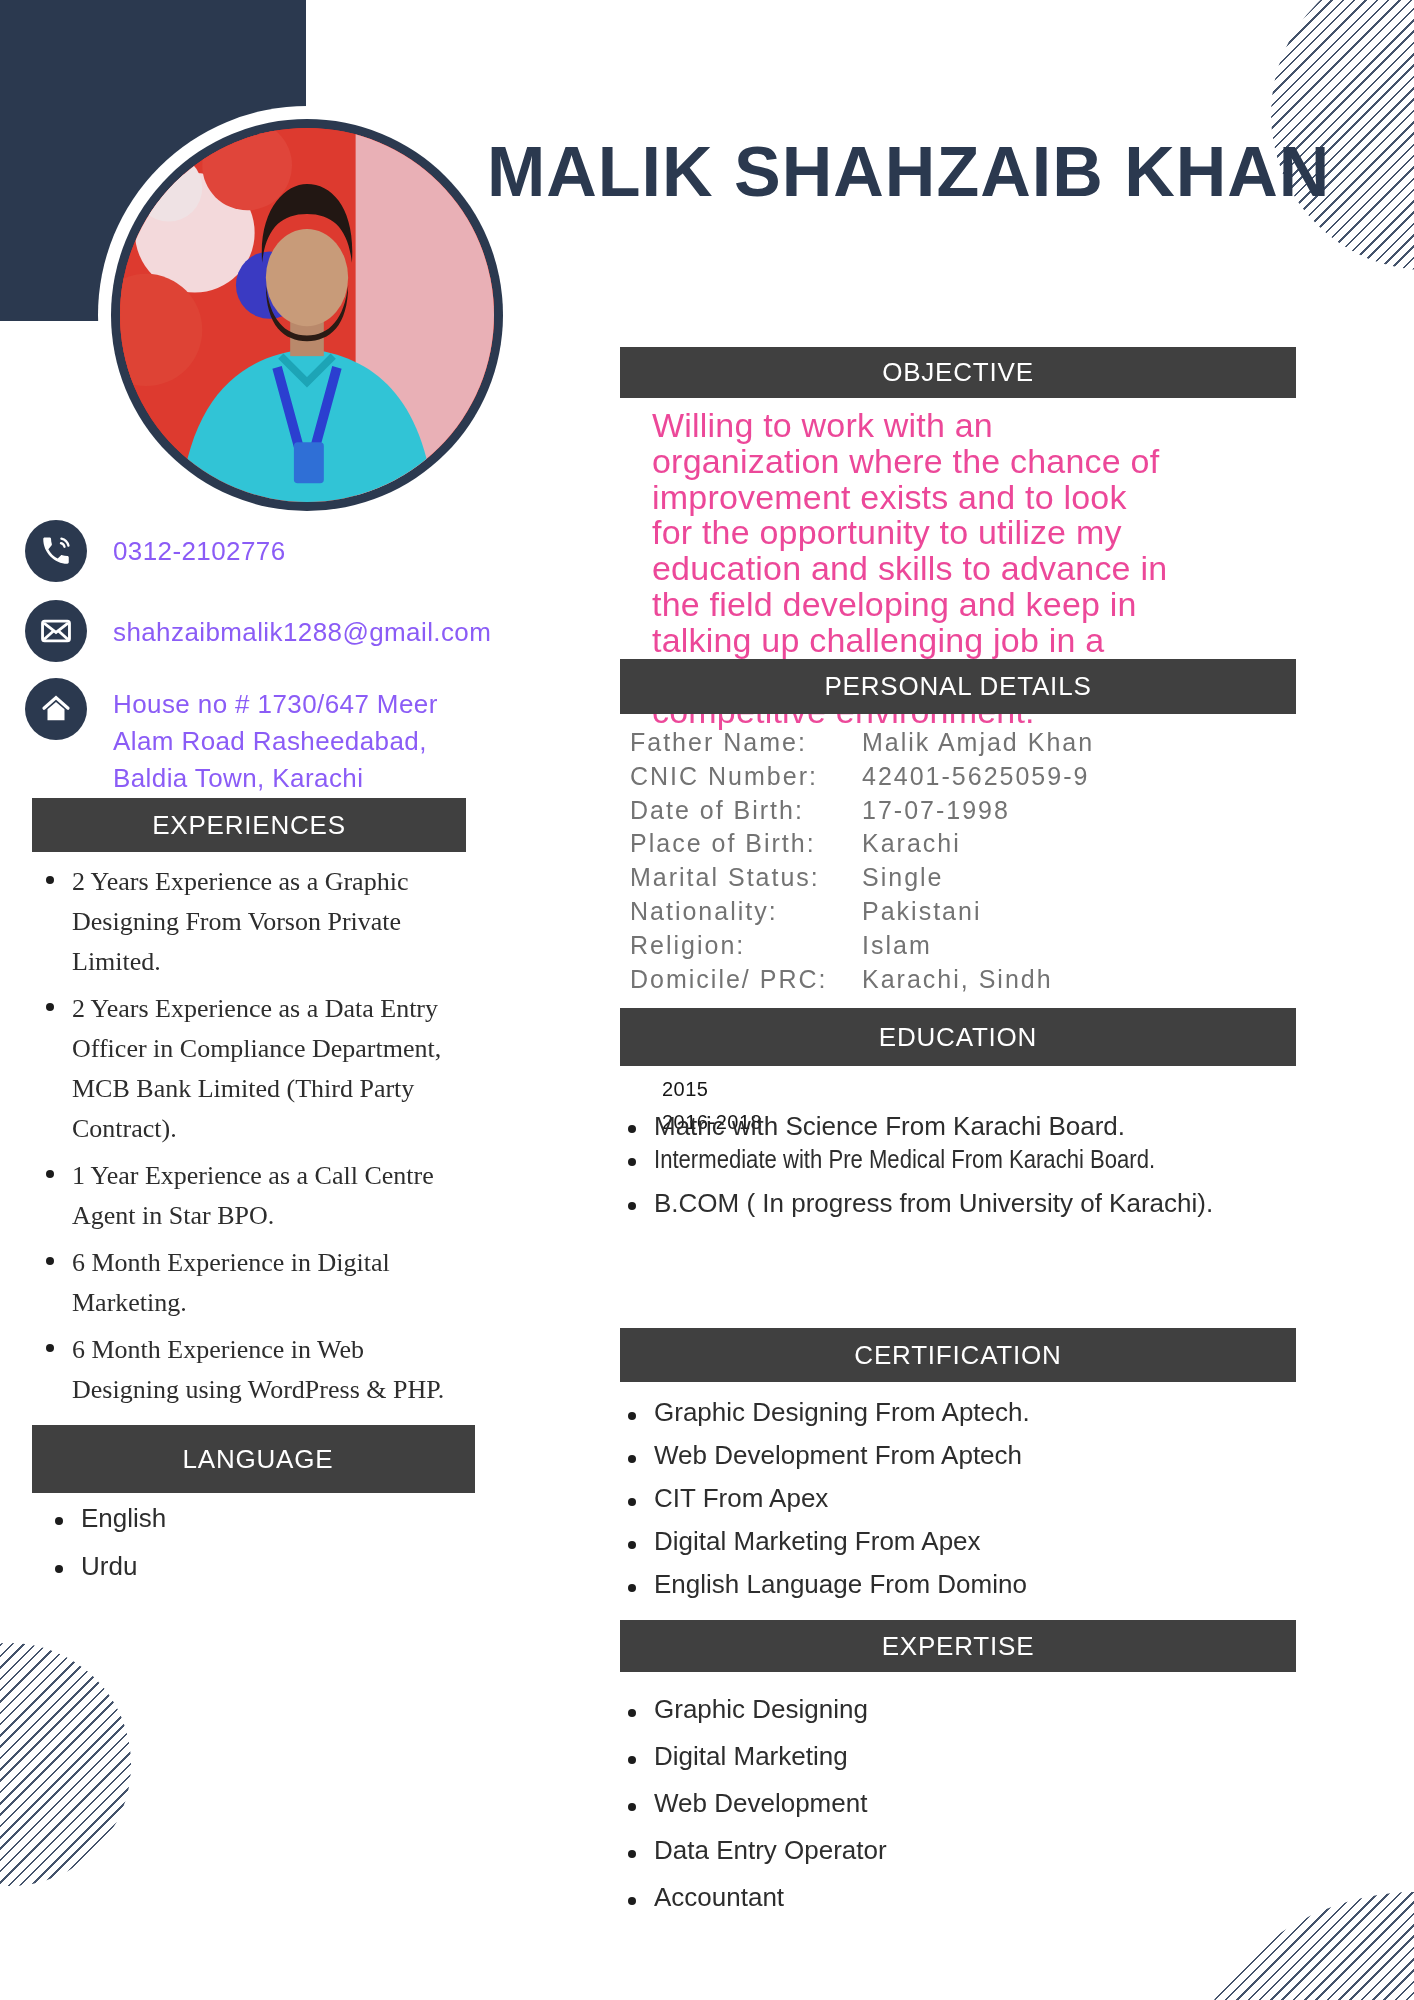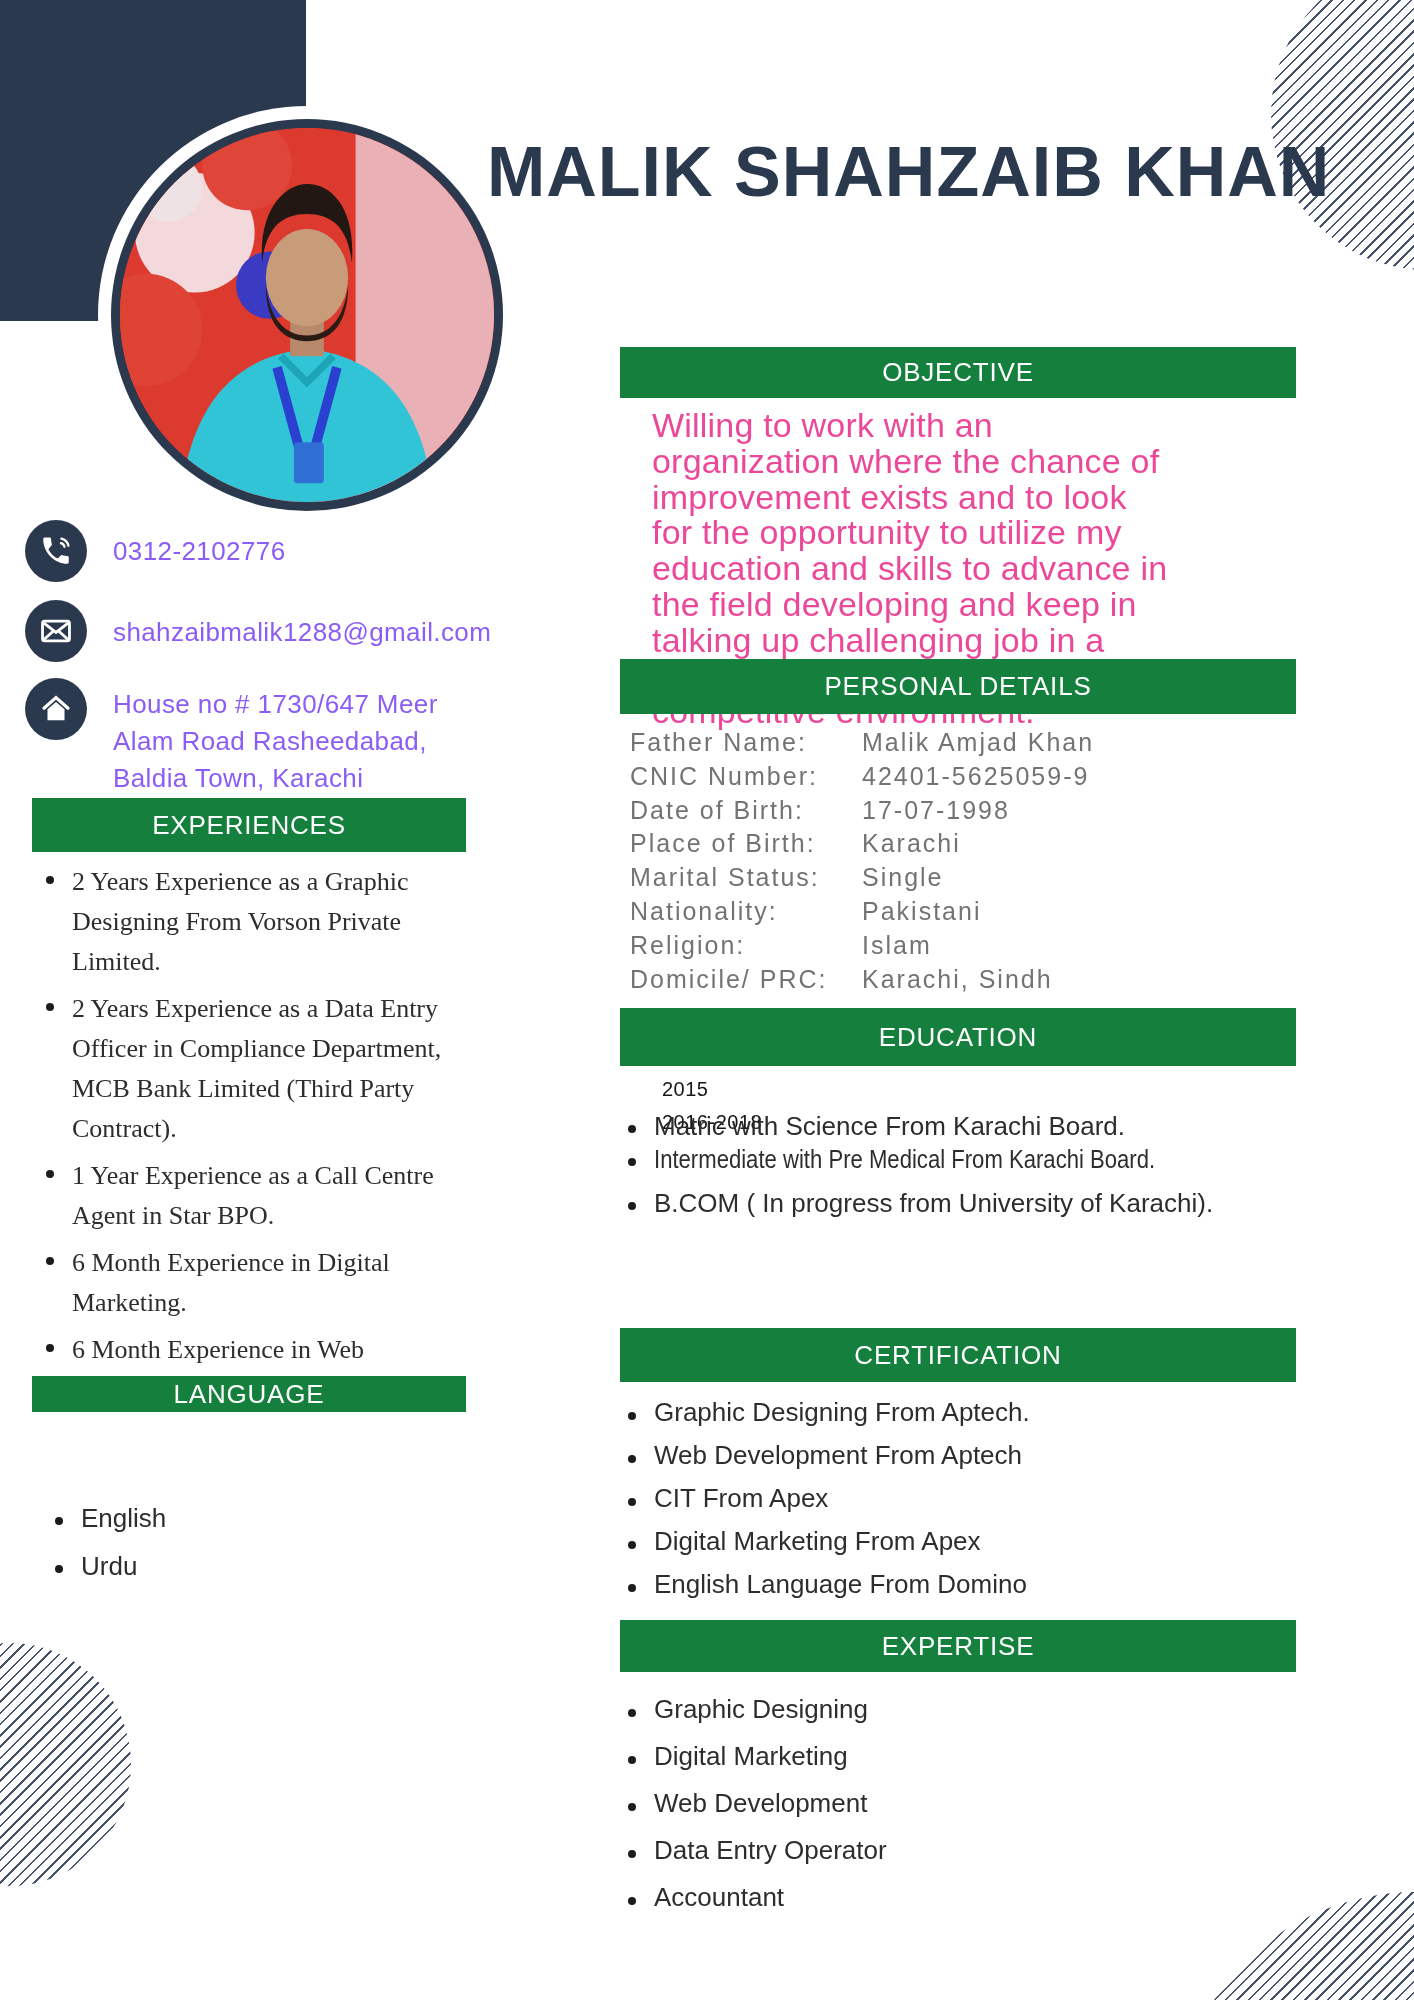--- a/index.html
+++ b/index.html
@@ -31,21 +31,21 @@
   }
   
   .icon-circle {
     position:absolute; left:25px; width:62px; height:62px; border-radius:50%;
     background:#2b394f; display:flex; align-items:center; justify-content:center;
   }
   .icon-circle svg { width:34px; height:34px; }
   .contact-text { position:absolute; left:113px; font-size:26px; color:#8b5cf6; letter-spacing:0.4px; }
   
   .bar {
-    position:absolute; background:#15803d; color:#fff;
+    position:absolute; background:#404040; color:#fff;
     display:flex; align-items:center; justify-content:center;
     font-size:26px; letter-spacing:0.8px;
   }
   .bar.left  { left:32px;  width:434px; }
   .bar.right { left:620px; width:676px; }
   
   ul.blist { list-style:none; margin:0; padding:0; position:absolute; }
   ul.blist li { position:relative; padding-left:34px; font-size:26px; color:#2d2d2d; }
   ul.blist li::before {
     content:""; position:absolute; left:8px; top:0.55em;
@@ -141,21 +141,21 @@
     <span>EXPERIENCES</span>
   </div>
   <ul class="blist exp-list">
     <li>2 Years Experience as a Graphic Designing From Vorson Private Limited.</li>
     <li>2 Years Experience as a Data Entry Officer in Compliance Department, MCB Bank Limited (Third Party Contract).</li>
     <li>1 Year Experience as a Call Centre Agent in Star BPO.</li>
     <li>6 Month Experience in Digital Marketing.</li>
     <li>6 Month Experience in Web Designing using WordPress &amp; PHP.</li>
   </ul>
 
-  <div class="bar left" style="top:1376px; height:36px;">
+  <div class="bar left" style="top:1425px; height:68px;padding-left:9px;">
     <span>LANGUAGE</span>
   </div>
   <ul class="blist lang-list">
     <li>English</li>
     <li>Urdu</li>
   </ul>
 
   <div class="bar right" style="top:347px; height:51px;">
     <span>OBJECTIVE</span>
   </div>

